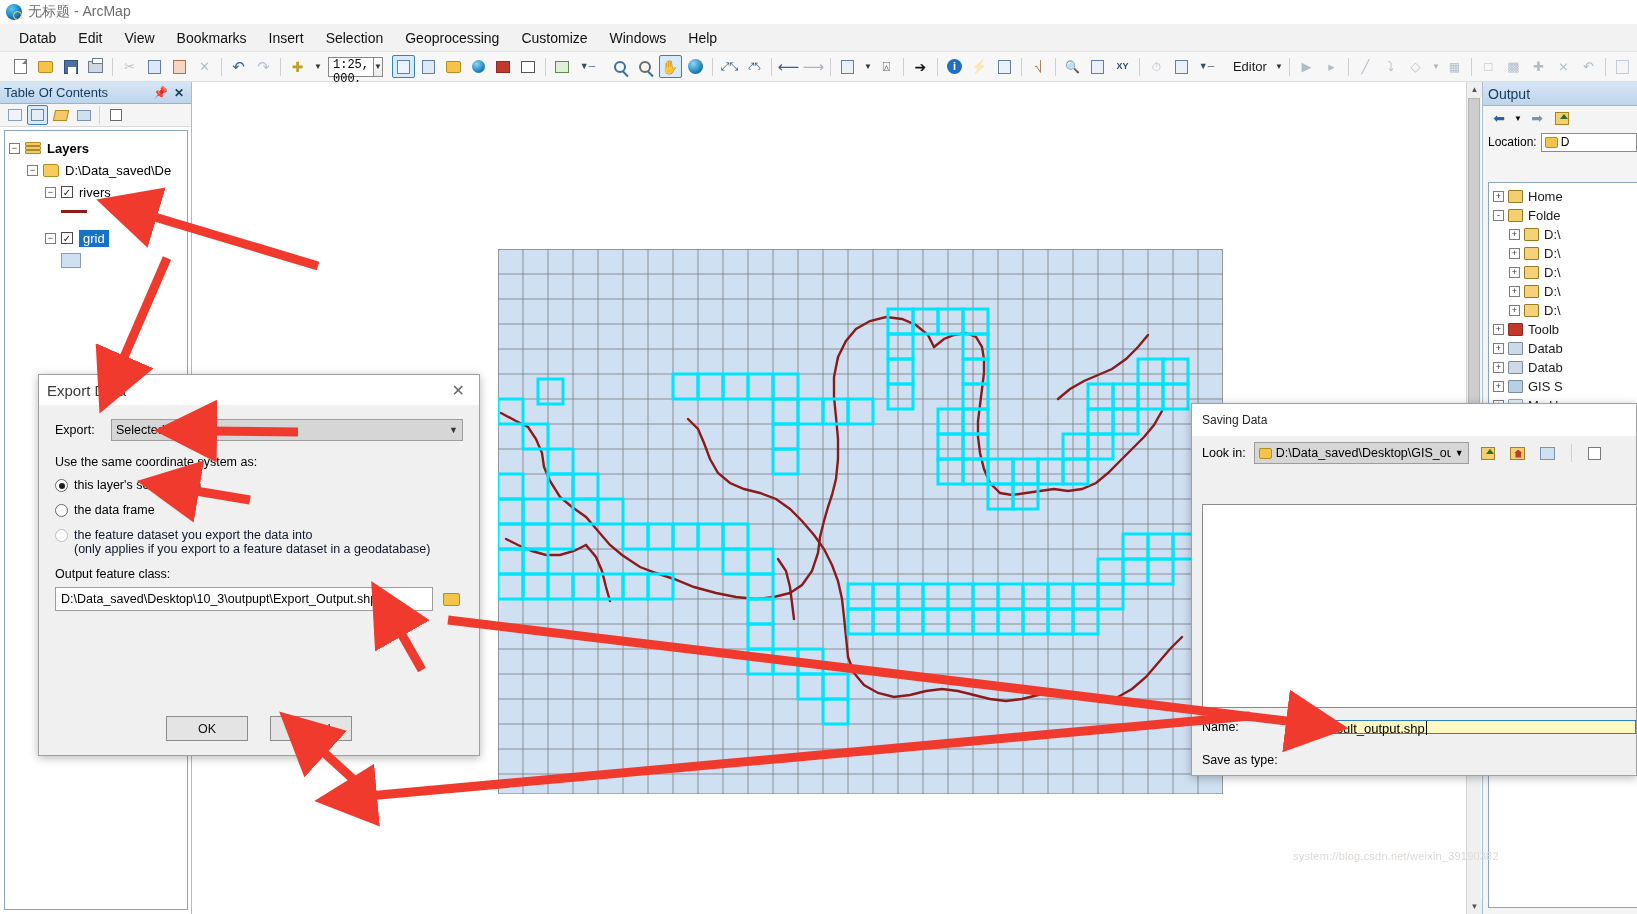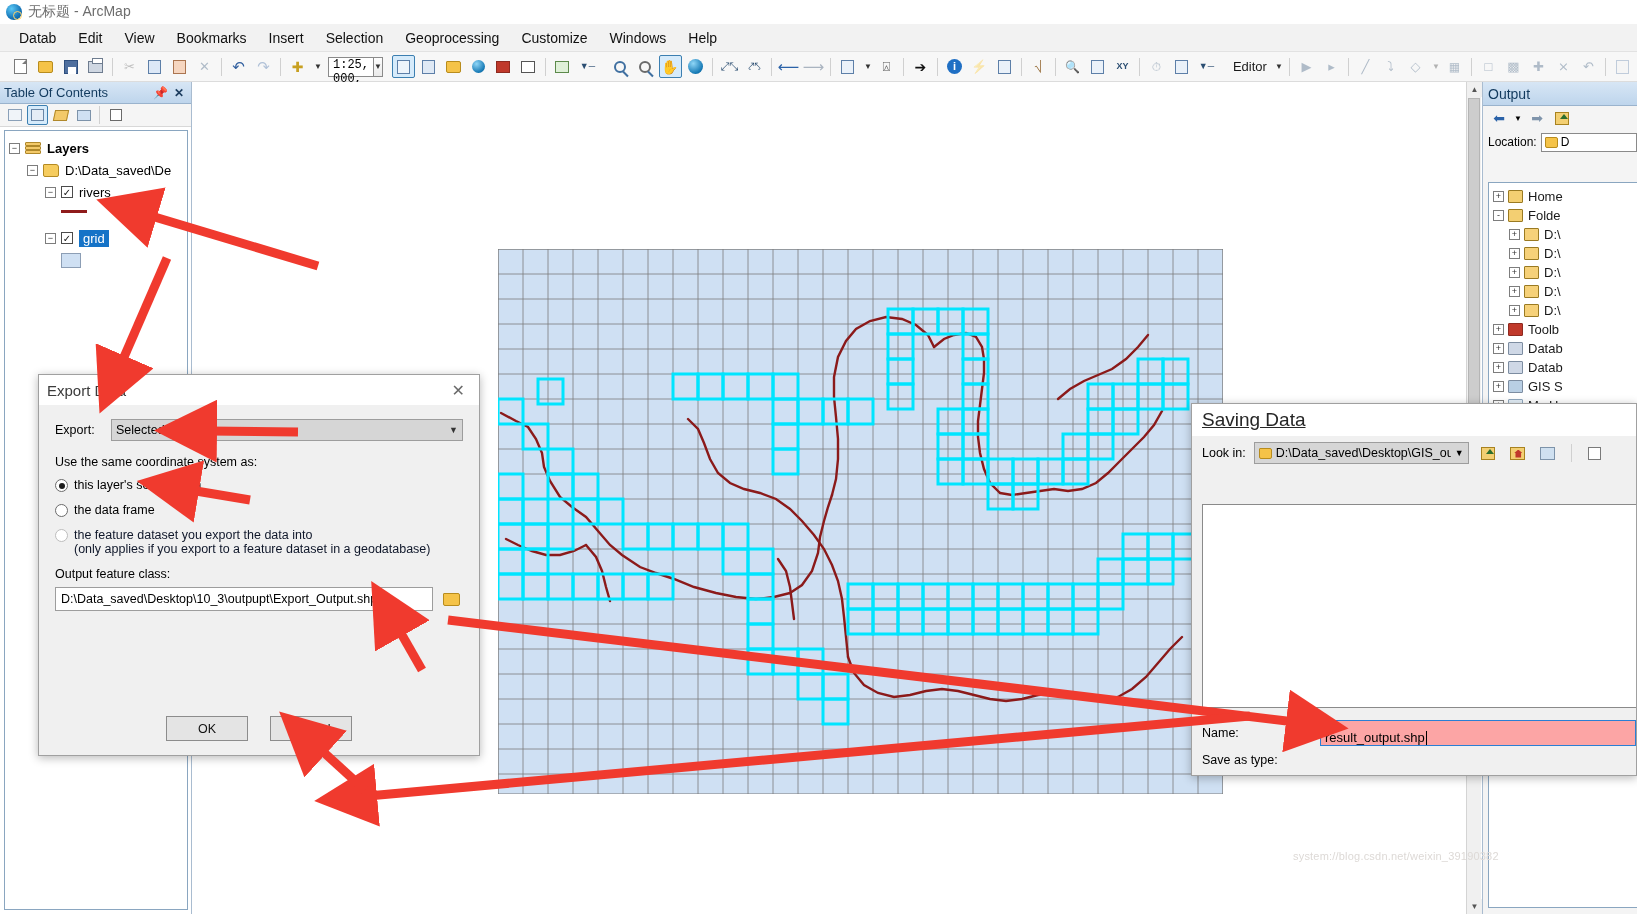--- a/index.html
+++ b/index.html
@@ -181,38 +181,38 @@
     align-items:center; justify-content:center; }
   .folderbtn .g-folder { width:17px; height:13px; }
   .ed-buttons { position:absolute; left:0; right:0; bottom:14px;
     display:flex; justify-content:center; gap:22px; }
   .btn { width:82px; height:25px; border:1px solid #8c8c8c; background:#e4e4e4;
     display:flex; align-items:center; justify-content:center; font-size:12.5px; color:#111; }
 
   
   #saving-dialog { left:1191px; top:403px; width:446px; height:373px; }
   .sd-title { height:32px; background:#fff; display:flex; align-items:center;
-    padding:0 10px; font-size:19px; color:#262626;text-decoration:underline; }
+    padding:0 10px; font-size:12px; color:#262626; }
   .sd-lookin { height:34px; display:flex; align-items:center; padding:0 10px; gap:8px; font-size:12.5px; }
   .sd-lookin .lookbox { width:215px; height:22px; border:1px solid #9d9d9d;
     background:#d6d6d6; display:flex; align-items:center; padding:0 4px; gap:4px; overflow:hidden;}
   .sd-lookin .lookbox .lv { flex:1; white-space:nowrap; overflow:hidden; }
   .nav-ico { width:22px; height:22px; display:flex; align-items:center; justify-content:center; }
   .ico-up { width:14px;height:13px;background:#f3cf72;border:1px solid #a8821f;position:relative;}
   .ico-up:after{content:"";position:absolute;left:4px;top:1px;border-width:0 4px 5px 4px;border-style:solid;border-color:transparent transparent #2d6e2d transparent;}
   .ico-home{width:15px;height:13px;background:#f3cf72;border:1px solid #a8821f;position:relative;}
   .ico-home:after{content:"";position:absolute;left:3px;top:2px;width:8px;height:8px;background:#c0392b;clip-path:polygon(50% 0,100% 45%,85% 45%,85% 100%,15% 100%,15% 45%,0 45%);}
   .ico-conn{width:15px;height:13px;background:#cfe0f0;border:1px solid #7d93aa;}
   .ico-list{width:13px;height:13px;background:#fff;border:1px solid #7a7a7a;}
   .sd-filelist { position:absolute; left:10px; right:0; top:100px; height:204px;
     border:1px solid #8a8a8a; border-right:none; background:#fff; }
   .sd-field { position:absolute; left:10px; right:0; display:flex; align-items:center; gap:8px; font-size:12.5px;}
   .sd-field .flabel { width:82px; }
-  .sd-input { flex:1; height:26px; border:1px solid #2a7fd4; background:#fca5a5;
-    display:flex; align-items:flex-end; padding:0 4px; font-size:13px; }
+  .sd-input { flex:1; height:14px; border:1px solid #2a7fd4; background:#fef9c3;
+    display:flex; align-items:flex-start; padding:0 4px; font-size:13px; }
   .sd-input .caret { width:1px; height:14px; background:#000; margin-left:1px; }
   .sd-combo { flex:1; height:22px; border:1px solid #9d9d9d; background:#d6d6d6;
     display:flex; align-items:center; padding:0 5px; font-size:13px; }
 
   
   .arrows { position:absolute; left:0; top:0; width:1637px; height:914px; pointer-events:none; }
 
   .watermark { position:absolute; left:1293px; top:850px; font-size:11px; color:#ddd9d6; letter-spacing:.2px;}
 </style>
 </head>

